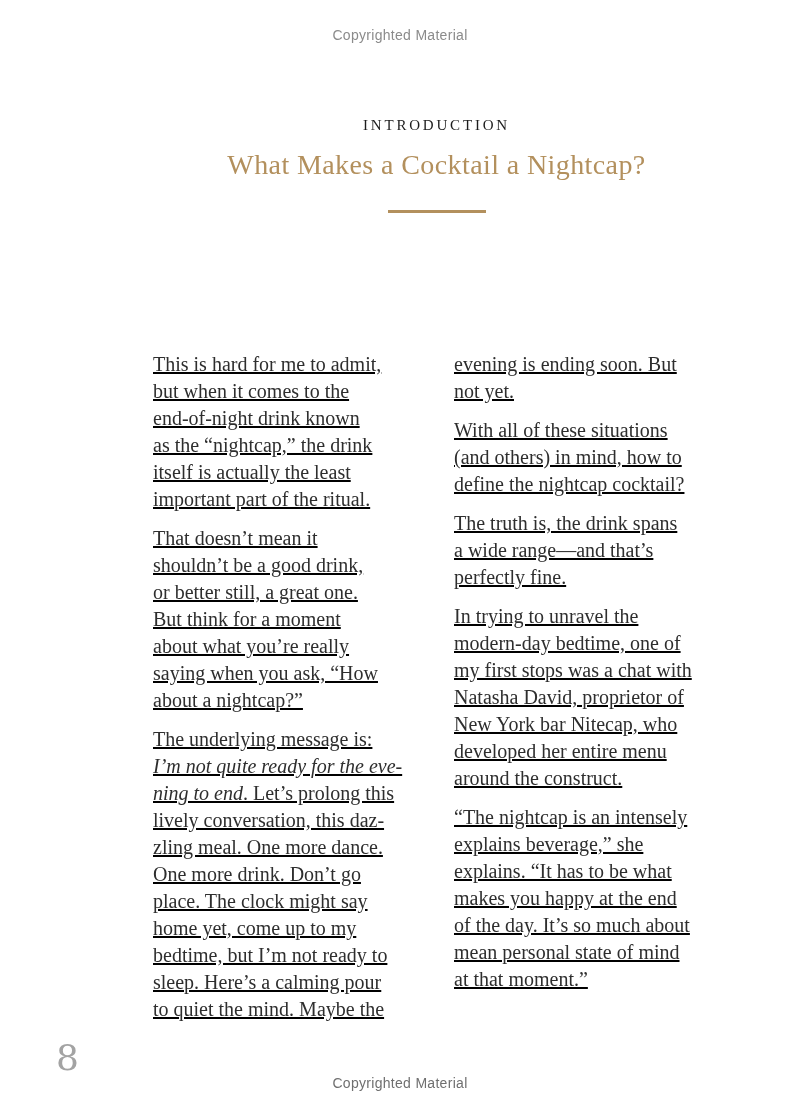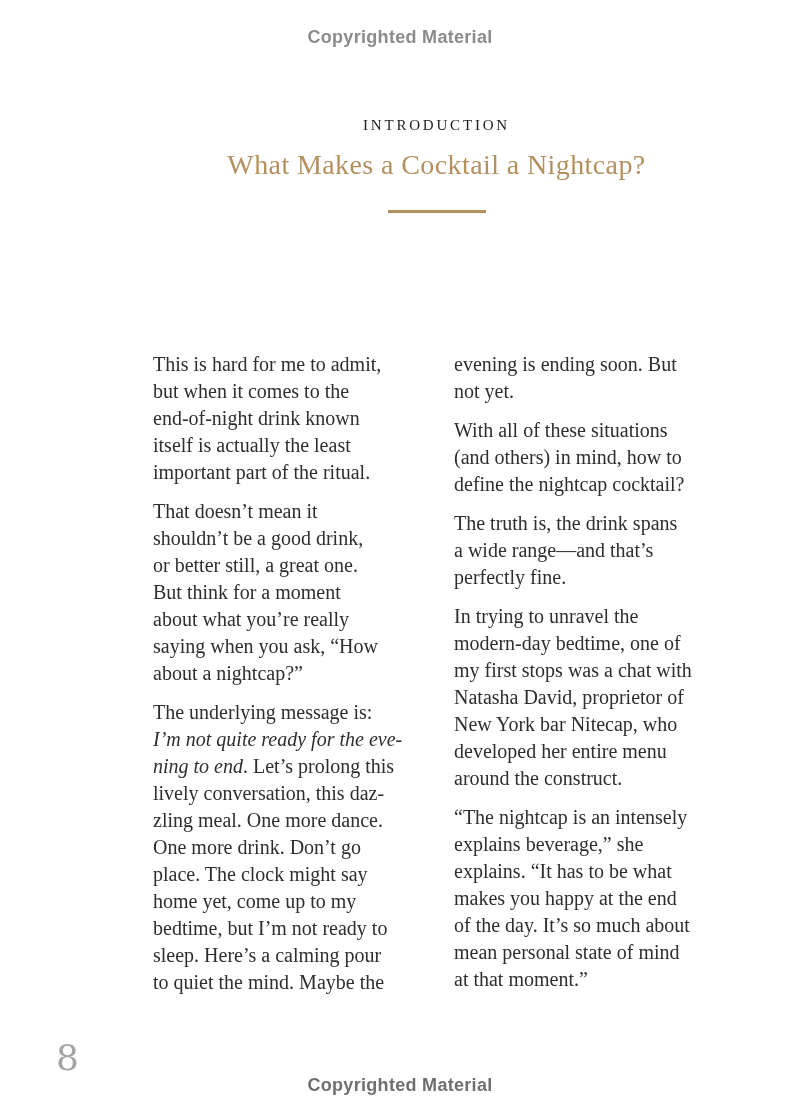--- a/index.html
+++ b/index.html
@@ -7,22 +7,22 @@
     width: 800px; height: 1120px;
     background: #ffffff;
     position: relative;
     font-family: "Liberation Serif", serif;
     overflow: hidden;
   }
   .copyright {
     position: absolute; left: 0; width: 800px;
     text-align: center;
     font-family: "Liberation Sans", sans-serif;
-    font-weight: bold;
-    font-size: 18px;
+    font-weight: normal;
+    font-size: 14px;
     letter-spacing: 0.3px;
     color: #8b8b8b;
   }
   .copyright.top { top: 27px; }
   .copyright.bottom { top: 1075px; color: #6f6f6f; }
 
   .content { position: absolute; left: 153px; top: 0; width: 567px; height: 1080px; }
 
   .kicker {
     position: absolute; top: 117px; left: 0; width: 100%;
@@ -45,21 +45,21 @@
     background: #b3905d;
   }
 
   .columns {
     position: absolute; top: 351px; left: 0;
     width: 567px;
     display: flex;
     gap: 35px;
   }
   .col { width: 266px; flex: 0 0 266px; }
-  .para { margin: 0 0 12px 0; }
+  .para { margin: 0 0 12px 0; text-decoration: underline; }
   .line {
     font-size: 20px;
     line-height: 27px;
     color: #2e2e2e;
     white-space: nowrap;
   }
   .italic { font-style: italic; }
 
   .page-number {
     position: absolute; left: 56px; top: 1038px;
@@ -79,20 +79,21 @@
   <div class="kicker">INTRODUCTION</div>
   <div class="title">What Makes a Cocktail a Nightcap?</div>
   <div class="divider"></div>
 
   <div class="columns">
     <div class="col">
         <div class="para">
           <div class="line"><span>This is hard for me to admit,</span></div>
           <div class="line"><span>but when it comes to the</span></div>
           <div class="line"><span>end-of-night drink known</span></div>
+          <div class="line"><span>as the “nightcap,” the drink</span></div>
           <div class="line"><span>itself is actually the least</span></div>
           <div class="line"><span>important part of the ritual.</span></div>
         </div>
         <div class="para">
           <div class="line"><span>That doesn’t mean it</span></div>
           <div class="line"><span>shouldn’t be a good drink,</span></div>
           <div class="line"><span>or better still, a great one.</span></div>
           <div class="line"><span>But think for a moment</span></div>
           <div class="line"><span>about what you’re really</span></div>
           <div class="line"><span>saying when you ask, “How</span></div>

